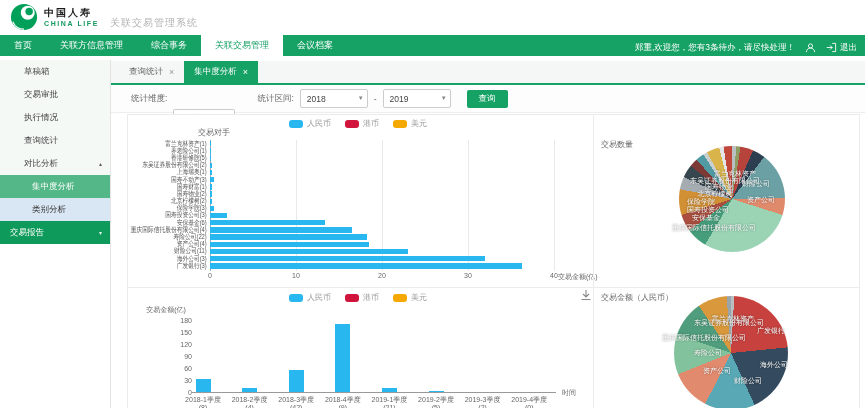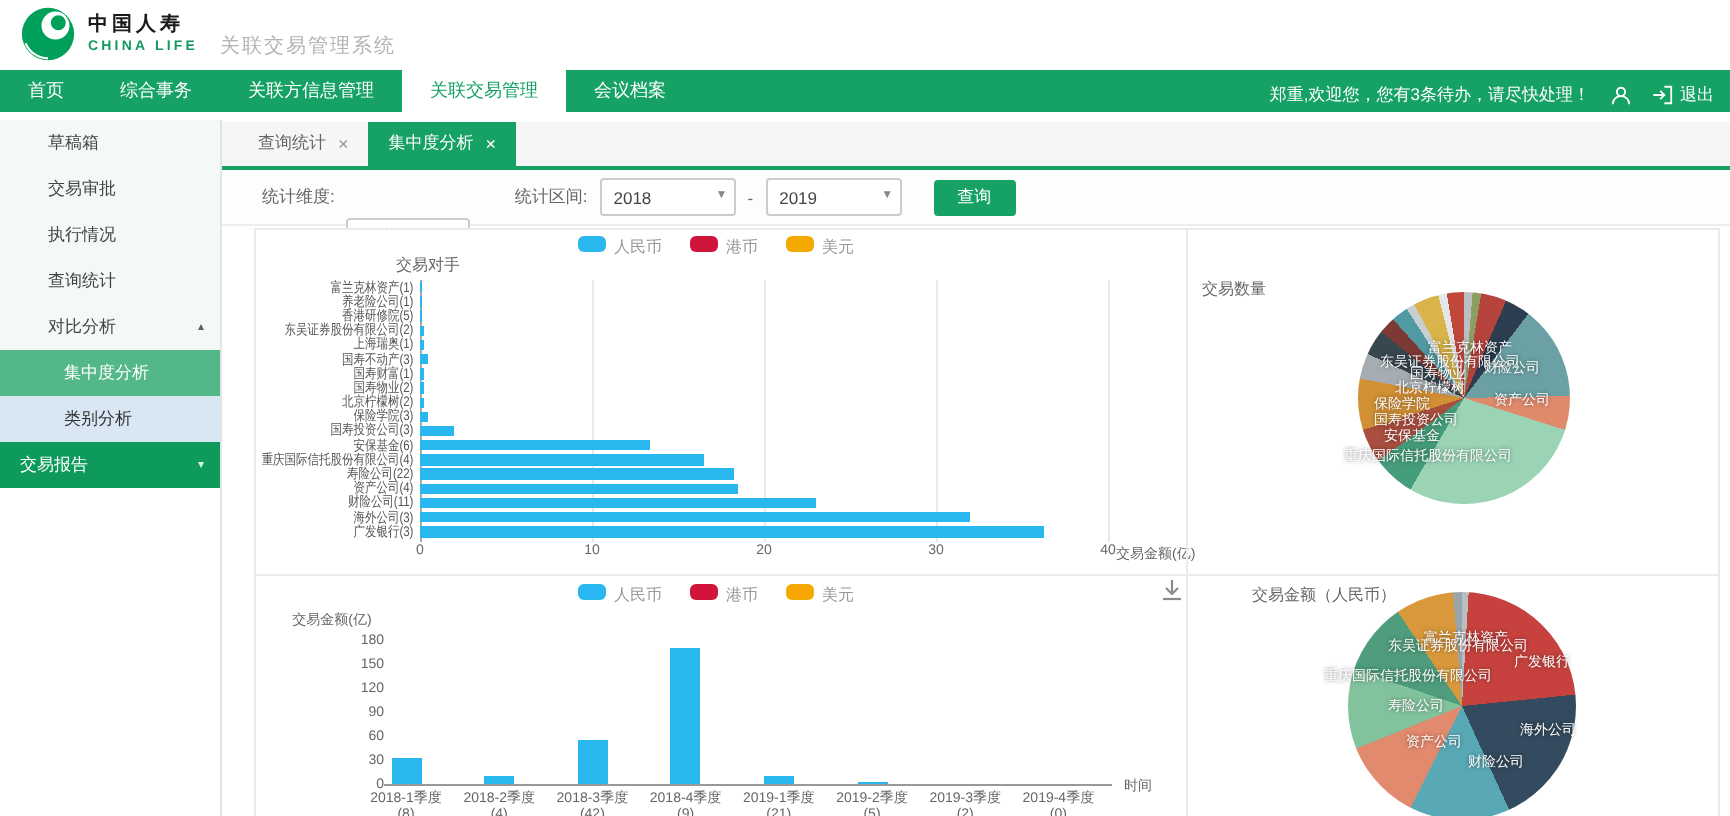--- a/index.html
+++ b/index.html
@@ -36,21 +36,21 @@
   .tab.active .x{color:#fff;}
   
   .filters{position:absolute;left:111px;top:85px;right:0;height:27px;background:#fdfdfd;border-bottom:1px solid #eee;display:flex;align-items:center;gap:6px;padding-left:20px;}
   .flabel{font-size:8.5px;color:#666;}
   .select{position:relative;height:17px;border:1px solid #ccc;border-radius:2px;background:#fff;display:flex;align-items:center;padding:0 14px 0 6px;font-size:8.5px;color:#444;cursor:pointer;}
   .select .caret{position:absolute;right:3px;top:5px;font-size:6px;color:#888;}
   .btn{height:18px;background:#16a165;color:#fff;border:none;border-radius:2px;font-size:8.5px;padding:0 12px;margin-left:10px;cursor:pointer;}
   
   .panel{position:absolute;left:127px;top:114px;width:731px;height:294px;background:#fff;border:1px solid #ebebeb;border-bottom:none;}
   .legend-row{position:absolute;left:0;width:460px;display:flex;justify-content:center;gap:14px;align-items:center;}
-  .lg-item{display:flex;align-items:flex-start;gap:4px;font-size:8px;color:#999;}
+  .lg-item{display:flex;align-items:center;gap:4px;font-size:8px;color:#999;}
   .lg-swatch{width:14px;height:8px;border-radius:3px;}
   .chart-title{position:absolute;font-size:8px;color:#666;}
   .hrow{display:flex;align-items:center;height:7.2px;}
   .hlabel{width:76px;padding-right:4px;font-size:7px;color:#555;white-space:nowrap;text-align:right;direction:rtl;transform:scaleX(.82);transform-origin:100% 50%;flex:none;}
   .hlabel span{direction:ltr;unicode-bidi:embed;}
   .htrack{position:relative;width:344px;height:100%;}
   .hbar{position:absolute;left:0;top:1px;height:5.4px;}
   .gridline{position:absolute;top:0;bottom:0;width:1px;background:#e9e9e9;}
   .axisline{background:#aaa;}
   .ticklab{position:absolute;width:24px;margin-left:-12px;text-align:center;font-size:7px;color:#666;}
@@ -81,22 +81,22 @@
         <span class="brand-cn">中国人寿</span>
         <span class="brand-en">CHINA LIFE</span>
       </div>
     </div>
     <div class="sys-title">关联交易管理系统</div>
   </div>
 
   <div class="nav">
     <div id="nav-items" style="display:flex;">
         <div class="nav-item">首页</div>
+        <div class="nav-item">关联方信息管理</div>
         <div class="nav-item">综合事务</div>
-        <div class="nav-item">关联方信息管理</div>
         <div class="nav-item active">关联交易管理</div>
         <div class="nav-item">会议档案</div>
       </div>
     <div class="nav-right">
       <span class="greet">郑重,欢迎您，您有3条待办，请尽快处理！</span>
       <span class="icon-btn">
         <svg width="11" height="12" viewBox="0 0 16 16">
           <circle cx="8" cy="5" r="3" fill="none" stroke="#fff" stroke-width="1.3"></circle>
           <path d="M2 14c0-3.3 2.7-6 6-6s6 2.7 6 6" fill="none" stroke="#fff" stroke-width="1.3"></path>
         </svg>
@@ -383,21 +383,21 @@
         <span class="pie-label" style="left: 82px; top: 54px;">资产公司</span>
         <span class="pie-label" style="left: 35px; top: 82px;">重庆国际信托股份有限公司</span>
         <span class="pie-label" style="left: 27px; top: 72px;">安保基金</span>
         <span class="pie-label" style="left: 29px; top: 64px;">国寿投资公司</span>
         <span class="pie-label" style="left: 22px; top: 56px;">保险学院</span>
         <span class="pie-label" style="left: 36px; top: 48px;">北京柠檬树</span>
         <span class="pie-label" style="left: 40px; top: 41px;">国寿物业</span>
         <span class="pie-label" style="left: 46px; top: 35px;">东吴证券股份有限公司</span>
       </div>
 
-    <div id="ptitle2" class="chart-title" style="left:473px;top:177px;margin-left:25px;">交易金额（人民币）</div>
+    <div id="ptitle2" class="chart-title" style="left:473px;top:177px;">交易金额（人民币）</div>
     <div id="pie2" class="pie" style="left: 546px; top: 181px; width: 114px; height: 114px; background: conic-gradient(rgb(185, 190, 193) 0deg, rgb(185, 190, 193) 3.34deg, rgb(199, 66, 62) 3.34deg, rgb(199, 66, 62) 84.26deg, rgb(52, 74, 94) 84.26deg, rgb(52, 74, 94) 155.59deg, rgb(88, 169, 181) 155.59deg, rgb(88, 169, 181) 206.86deg, rgb(226, 138, 109) 206.86deg, rgb(226, 138, 109) 248.1deg, rgb(130, 195, 157) 248.1deg, rgb(130, 195, 157) 288.89deg, rgb(79, 157, 124) 288.89deg, rgb(79, 157, 124) 325.67deg, rgb(216, 152, 59) 325.67deg, rgb(216, 152, 59) 355.54deg, rgb(154, 165, 171) 355.54deg, rgb(154, 165, 171) 360deg);">
         <span class="pie-label" style="left: 97px; top: 35px;">广发银行</span>
         <span class="pie-label" style="left: 100px; top: 69px;">海外公司</span>
         <span class="pie-label" style="left: 74px; top: 85px;">财险公司</span>
         <span class="pie-label" style="left: 43px; top: 75px;">资产公司</span>
         <span class="pie-label" style="left: 34px; top: 57px;">寿险公司</span>
         <span class="pie-label" style="left: 30px; top: 42px;">重庆国际信托股份有限公司</span>
         <span class="pie-label" style="left: 59px; top: 23px;">富兰克林资产</span>
         <span class="pie-label" style="left: 55px; top: 27px;">东吴证券股份有限公司</span>
       </div>

